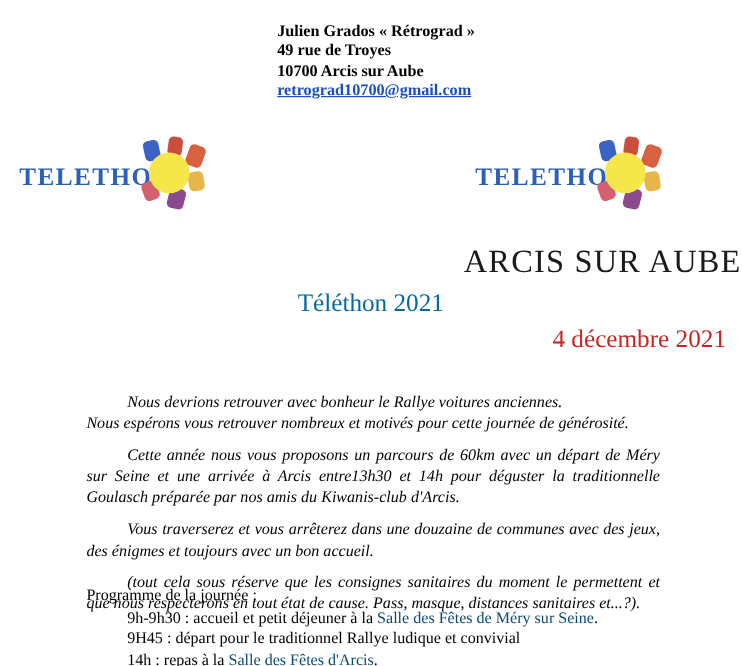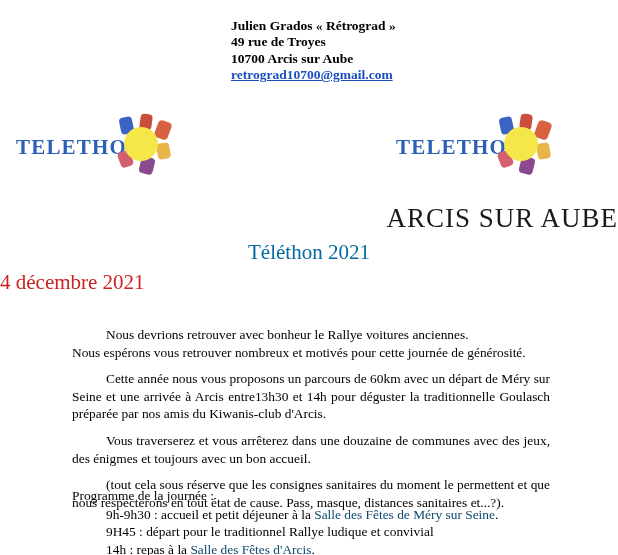--- a/index.html
+++ b/index.html
@@ -83,40 +83,41 @@
   .title-sub {
     position: absolute;
     left: 0; right: 0;
     top: 240px;
     text-align: center;
     font-size: 21px;
     color: #0369a1;
   }
   .title-date {
     position: absolute;
-    left: 0; right: 0;
+    left: 0; right: 13px;
     top: 270px;
-    text-align: left;
+    text-align: right;
     font-size: 21px;
     color: #cc2222;
   }
 
   
   .body-text {
     position: absolute;
     left: 72px;
     top: 326px;
     width: 478px;
     font-size: 13.4px;
     line-height: 17.6px;
     text-align: justify;
   }
   .body-text p {
     margin: 0 0 9px 0;
     text-indent: 34px;
+    font-style: italic;
   }
   .body-text p.no-indent { text-indent: 0; }
 
   
   .programme {
     position: absolute;
     left: 72px;
     top: 487px;
     width: 478px;
     font-size: 13.4px;

